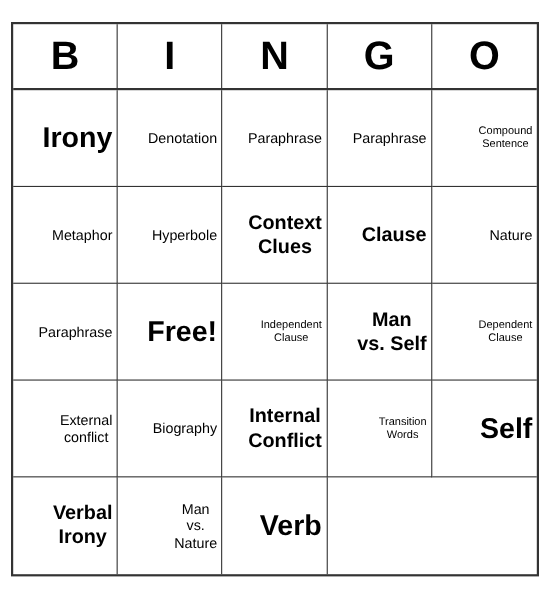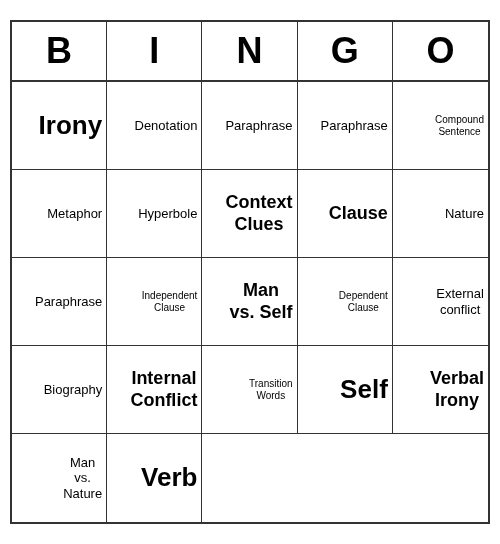--- a/index.html
+++ b/index.html
@@ -109,20 +109,23 @@
       <div class="bingo-cell">
         <span class="cell-text text-medium">Clause</span>
       </div>
       <div class="bingo-cell">
         <span class="cell-text text-small">Nature</span>
       </div>
       <div class="bingo-cell">
         <span class="cell-text text-small">Paraphrase</span>
       </div>
       <div class="bingo-cell">
+        <span class="cell-text text-large">Free!</span>
+      </div>
+      <div class="bingo-cell">
         <span class="cell-text text-xsmall">Independent<br>Clause</span>
       </div>
       <div class="bingo-cell">
         <span class="cell-text text-medium">Man<br>vs. Self</span>
       </div>
       <div class="bingo-cell">
         <span class="cell-text text-xsmall">Dependent<br>Clause</span>
       </div>
       <div class="bingo-cell">
         <span class="cell-text text-small">External<br>conflict</span>

